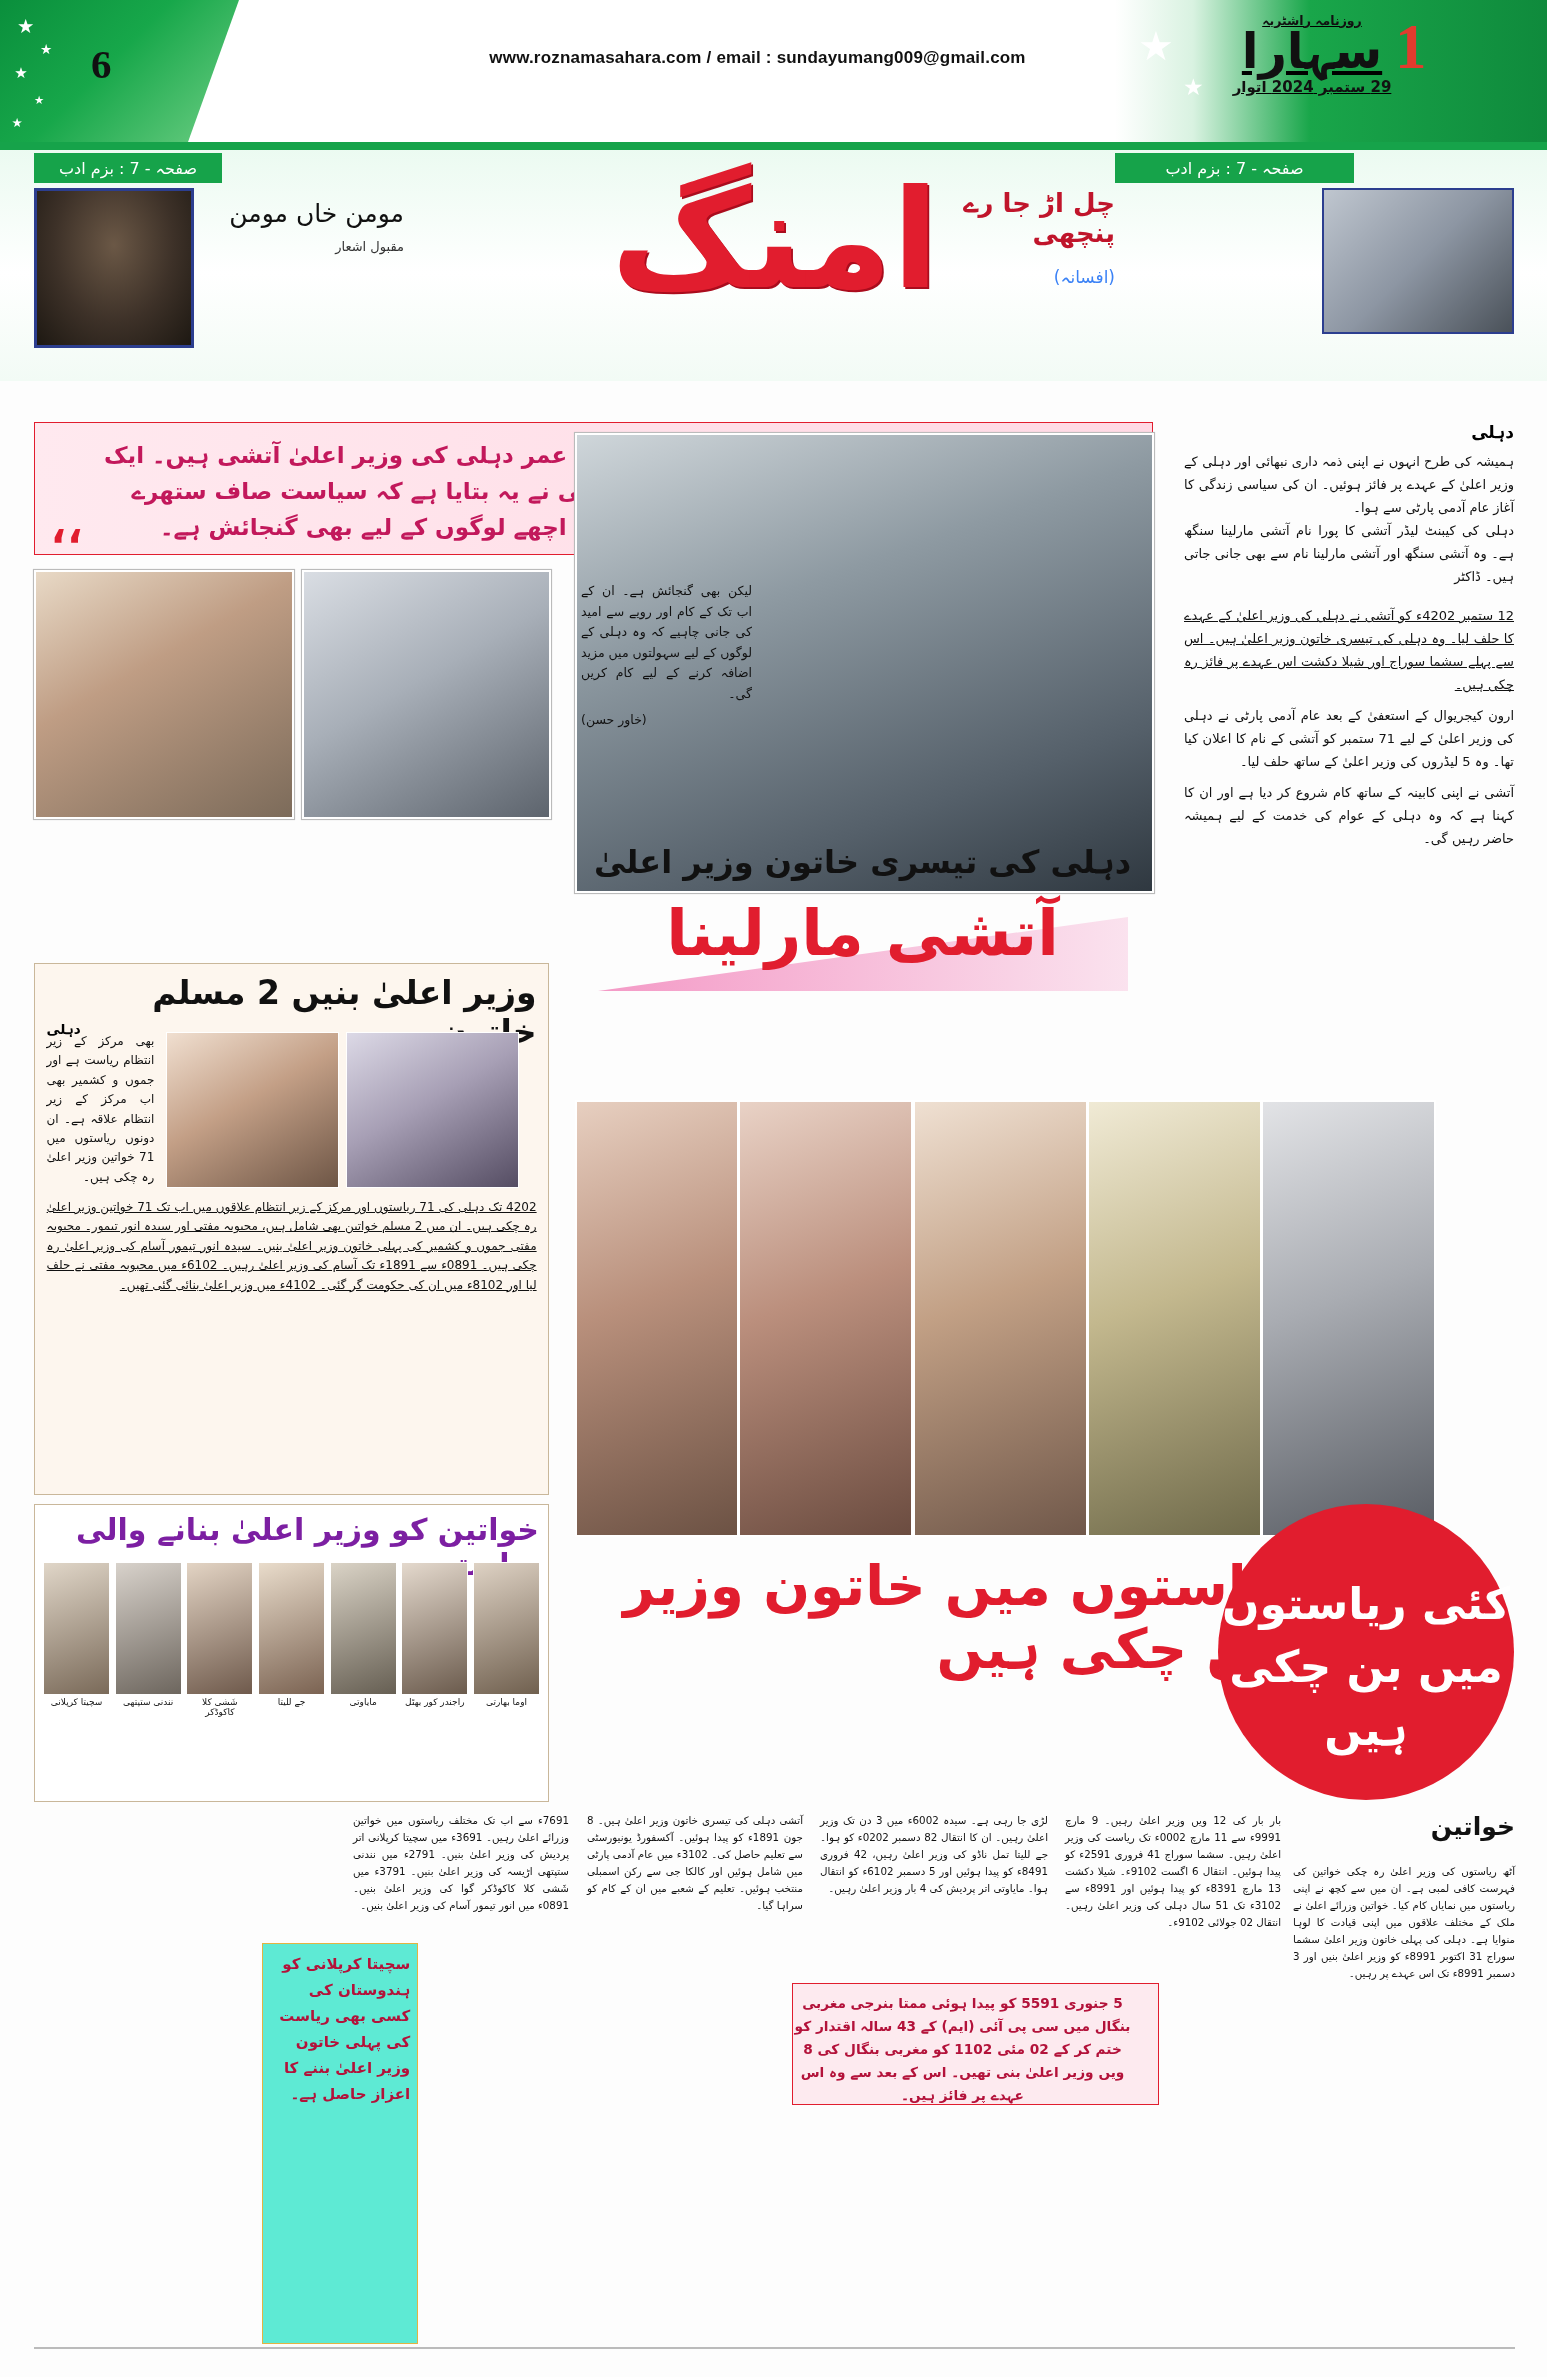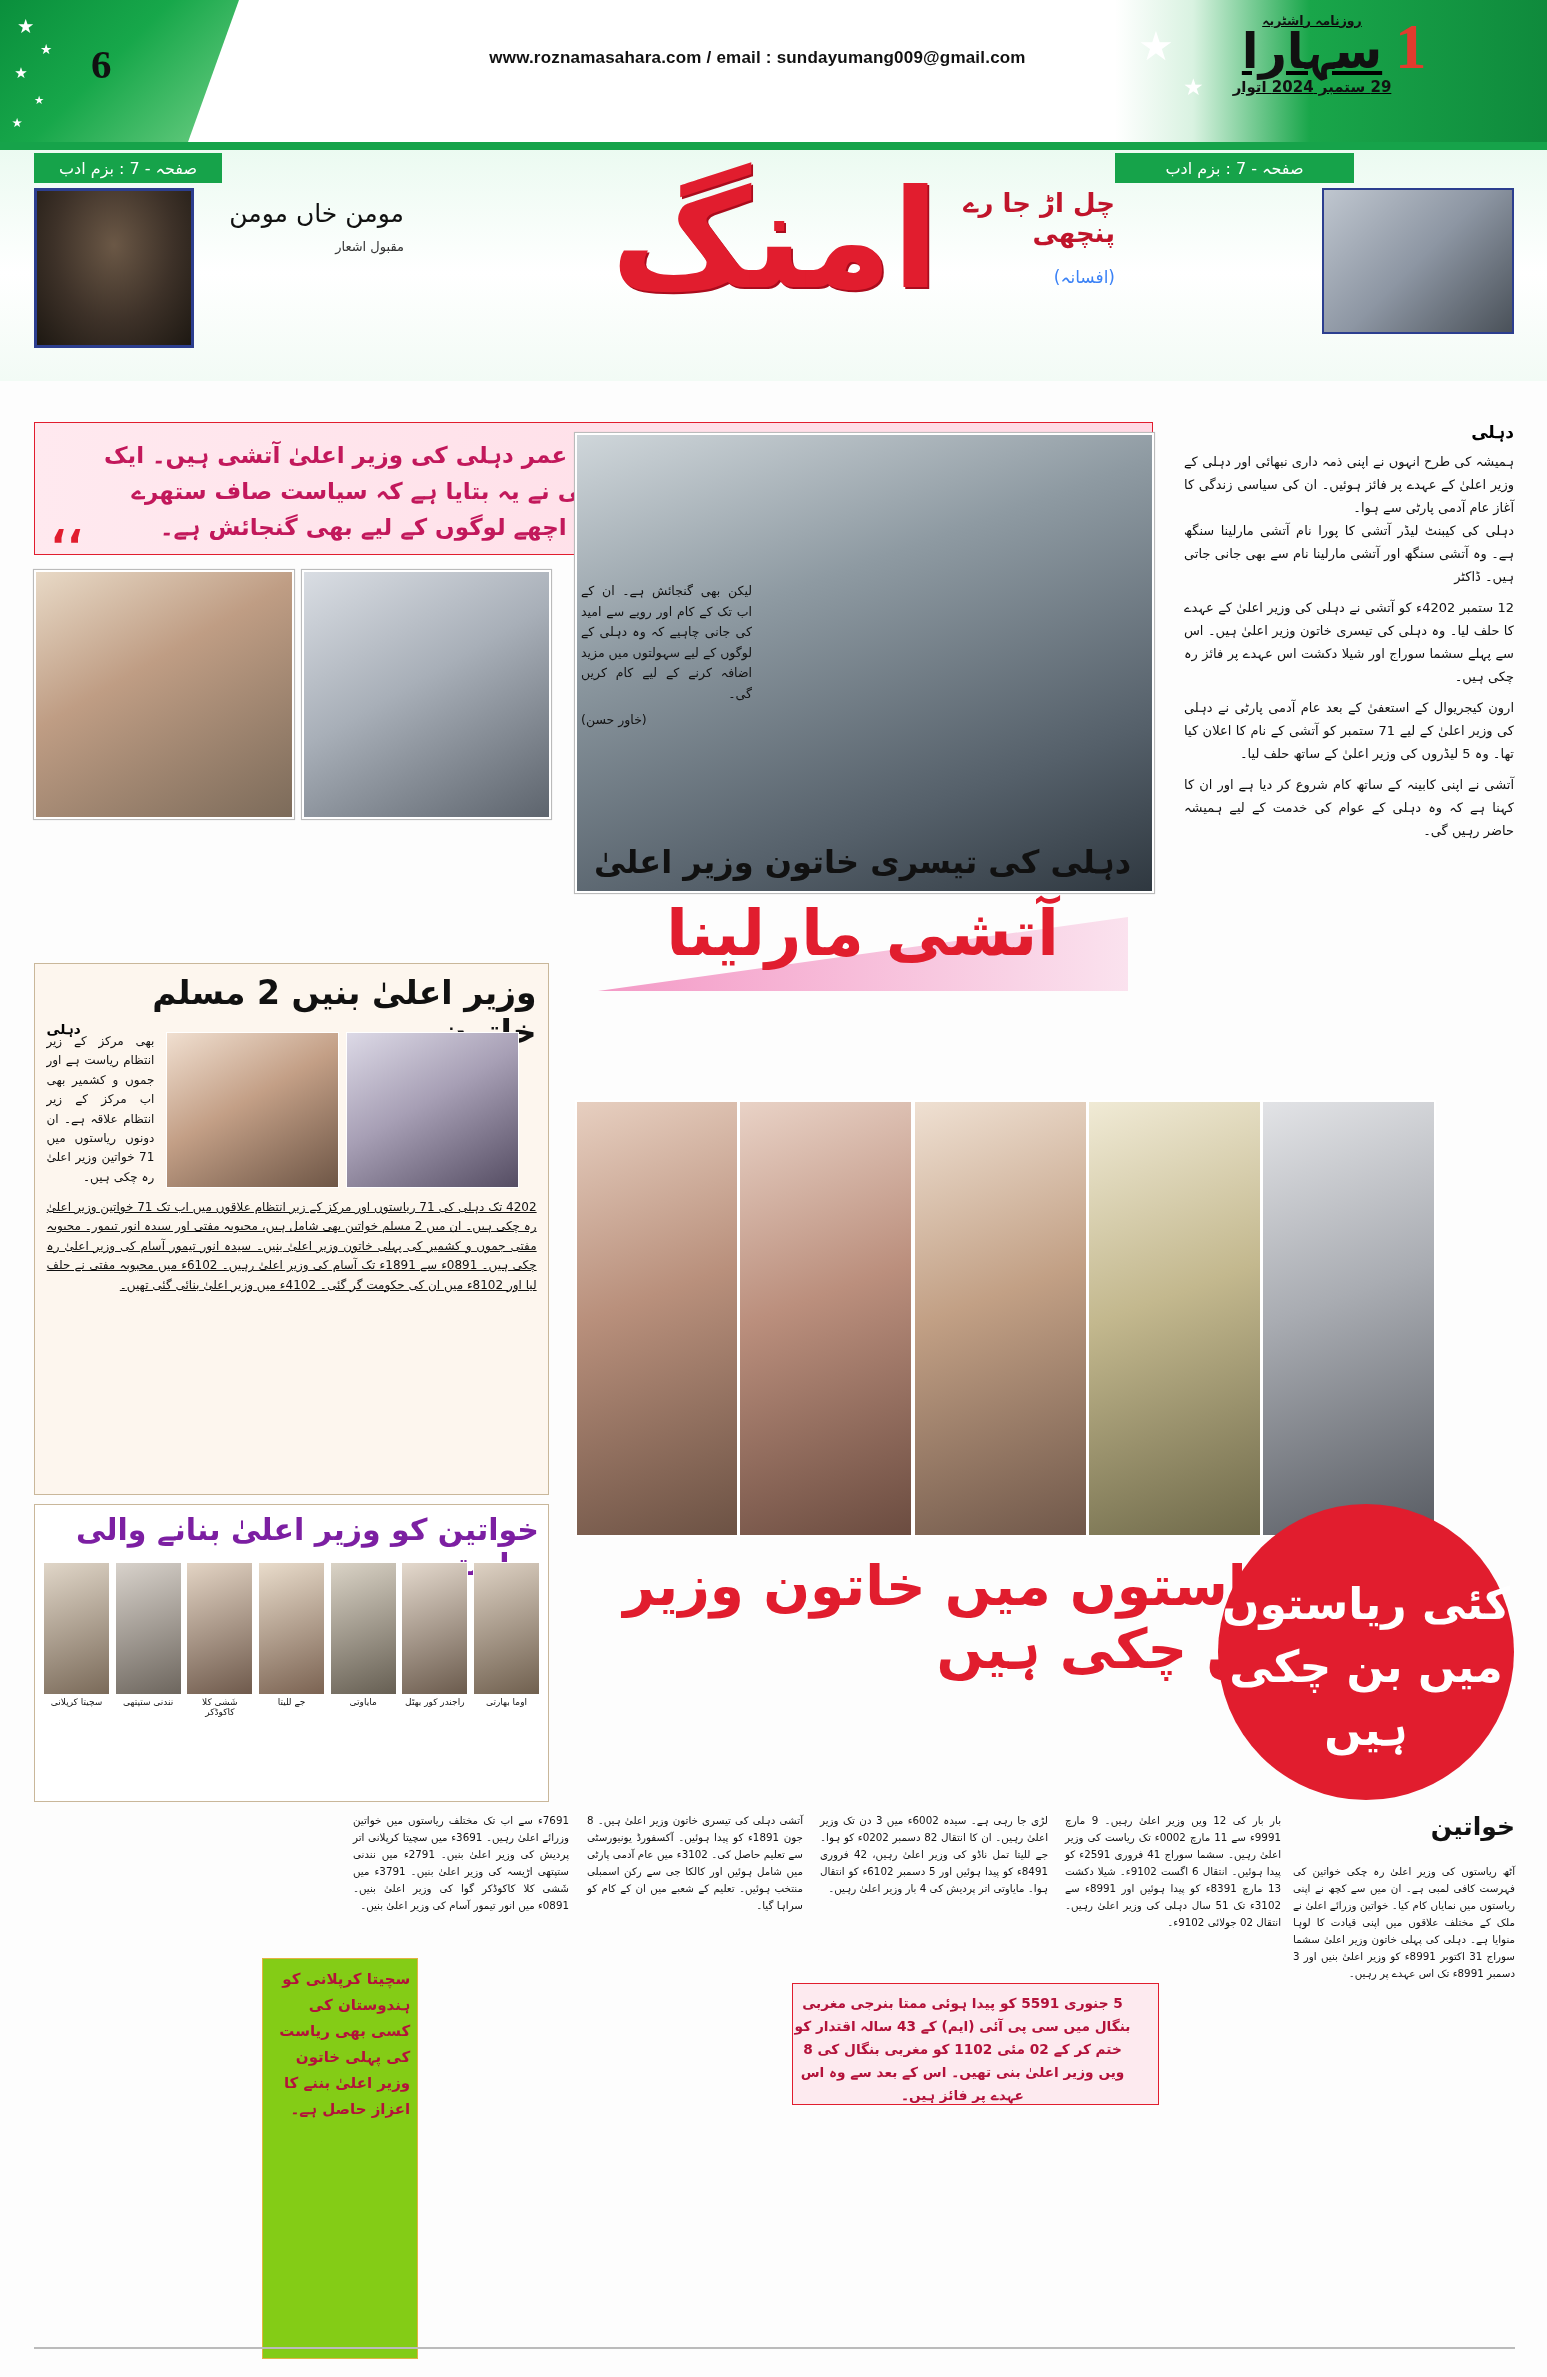--- a/index.html
+++ b/index.html
@@ -136,21 +136,21 @@
   
   #bottomZone{left:34px;top:1812px;width:1481px;height:536px;}
   .bcol{position:absolute;top:0;font-size:10.3px;line-height:17px;color:#111;text-align:justify;direction:rtl;}
   #khawateenHead{position:absolute;right:0;top:0;font-size:25px;font-weight:bold;color:#111;}
   #redBox{
     left:758px;top:171px;width:365px;height:120px;background:#fdeaef;border:1.7px solid #e11d2e;
   }
   #redBoxText{position:absolute;right:23px;top:8px;width:345px;text-align:center;font-size:13.7px;
     line-height:23px;color:#b3123a;font-weight:bold;direction:rtl;}
   #sachaBox{
-    left:228px;top:146px;width:154px;height:399px;background:#84cc16;border:1.7px solid #e3b341;
+    left:228px;top:131px;width:154px;height:399px;background:#5eead4;border:1.7px solid #e3b341;
   }
   #sachaText{position:absolute;right:6.8px;top:6.8px;width:140px;text-align:right;font-size:15px;
     line-height:26px;color:#b3123a;font-weight:bold;direction:rtl;}
   
   .cmph{position:absolute;top:1100px;height:433px;border:2.3px solid #ffffff;}
   #cm1{left:575px;width:160px;background:linear-gradient(160deg,#e7cfc0 0%,#b9907c 45%,#6c5244 100%);}
   #cm2{left:738px;width:171px;background:linear-gradient(160deg,#e9d2c6 0%,#bb8f7d 45%,#6b4c40 100%);}
   #cm3{left:913px;width:171px;background:linear-gradient(160deg,#efe0d2 0%,#c2a085 45%,#70584a 100%);}
   #cm4{left:1087px;width:171px;background:linear-gradient(160deg,#f0ead5 0%,#c3b88e 45%,#6f6a4a 100%);}
   #cm5{left:1261px;width:171px;background:linear-gradient(160deg,#e2e3e6 0%,#a9acb2 45%,#585c63 100%);}
@@ -232,21 +232,21 @@
   <div class="abs urdu" style="left:581px;top:712px;width:171px;font-size:12.5px;color:#111;text-align:left;">(خاور حسن)</div>
 
   <div class="abs urdu" id="aatishiSub">دہلی کی تیسری خاتون وزیر اعلیٰ</div>
   <div class="abs" id="pinkTri"></div>
   <div class="abs urdu" id="aatishiTitle">آتشی مارلینا</div>
 
   <div class="abs" id="rightCol">
     <div class="urdu" style="font-size:17px;font-weight:bold;text-align:right;margin-bottom:5.7px;">دہلی</div>
     <div class="urdu colText" style="margin-top:8px;">ہمیشہ کی طرح انہوں نے اپنی ذمہ داری نبھائی اور دہلی کے وزیر اعلیٰ کے عہدے پر فائز ہوئیں۔ ان کی سیاسی زندگی کا آغاز عام آدمی پارٹی سے ہوا۔</div>
     <div class="urdu colText">دہلی کی کیبنٹ لیڈر آتشی کا پورا نام آتشی مارلینا سنگھ ہے۔ وہ آتشی سنگھ اور آتشی مارلینا نام سے بھی جانی جاتی ہیں۔ ڈاکٹر</div>
-    <div class="urdu colText" style="margin-top:8px;">21 ستمبر 2024ء کو آتشی نے دہلی کی وزیر اعلیٰ کے عہدے کا حلف لیا۔ وہ دہلی کی تیسری خاتون وزیر اعلیٰ ہیں۔ اس سے پہلے سشما سوراج اور شیلا دکشت اس عہدے پر فائز رہ چکی ہیں۔</div>
+    <div class="urdu colText" style="margin-top:16px;text-decoration:underline;">21 ستمبر 2024ء کو آتشی نے دہلی کی وزیر اعلیٰ کے عہدے کا حلف لیا۔ وہ دہلی کی تیسری خاتون وزیر اعلیٰ ہیں۔ اس سے پہلے سشما سوراج اور شیلا دکشت اس عہدے پر فائز رہ چکی ہیں۔</div>
     <div class="urdu colText" style="margin-top:8px;">ارون کیجریوال کے استعفیٰ کے بعد عام آدمی پارٹی نے دہلی کی وزیر اعلیٰ کے لیے 17 ستمبر کو آتشی کے نام کا اعلان کیا تھا۔ وہ 5 لیڈروں کی وزیر اعلیٰ کے ساتھ حلف لیا۔</div>
     <div class="urdu colText" style="margin-top:8px;">آتشی نے اپنی کابینہ کے ساتھ کام شروع کر دیا ہے اور ان کا کہنا ہے کہ وہ دہلی کے عوام کی خدمت کے لیے ہمیشہ حاضر رہیں گی۔</div>
   </div>
 
   <div class="abs" id="box2">
     <div class="urdu" id="box2Head">وزیر اعلیٰ بنیں 2 مسلم خاتون</div>
     <div id="box2p1"></div>
     <div id="box2p2"></div>
     <div class="urdu" style="position:absolute;left:11.4px;top:57px;font-size:13.7px;font-weight:bold;">دہلی</div>
     <div class="urdu" id="box2sideText">بھی مرکز کے زیر انتظام ریاست ہے اور جموں و کشمیر بھی اب مرکز کے زیر انتظام علاقہ ہے۔ ان دونوں ریاستوں میں 17 خواتین وزیر اعلیٰ رہ چکی ہیں۔</div>

